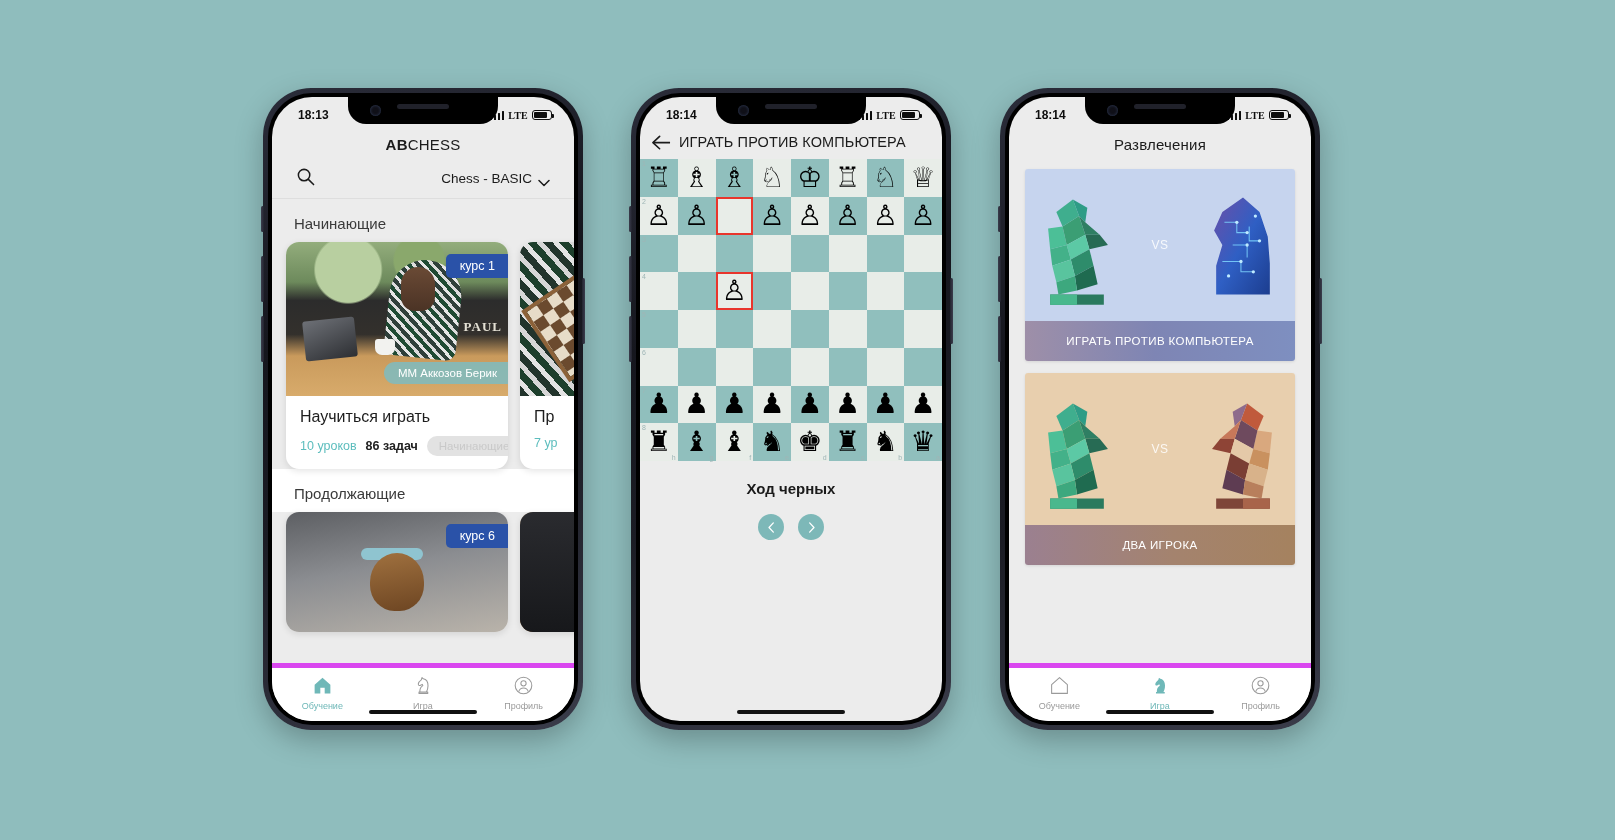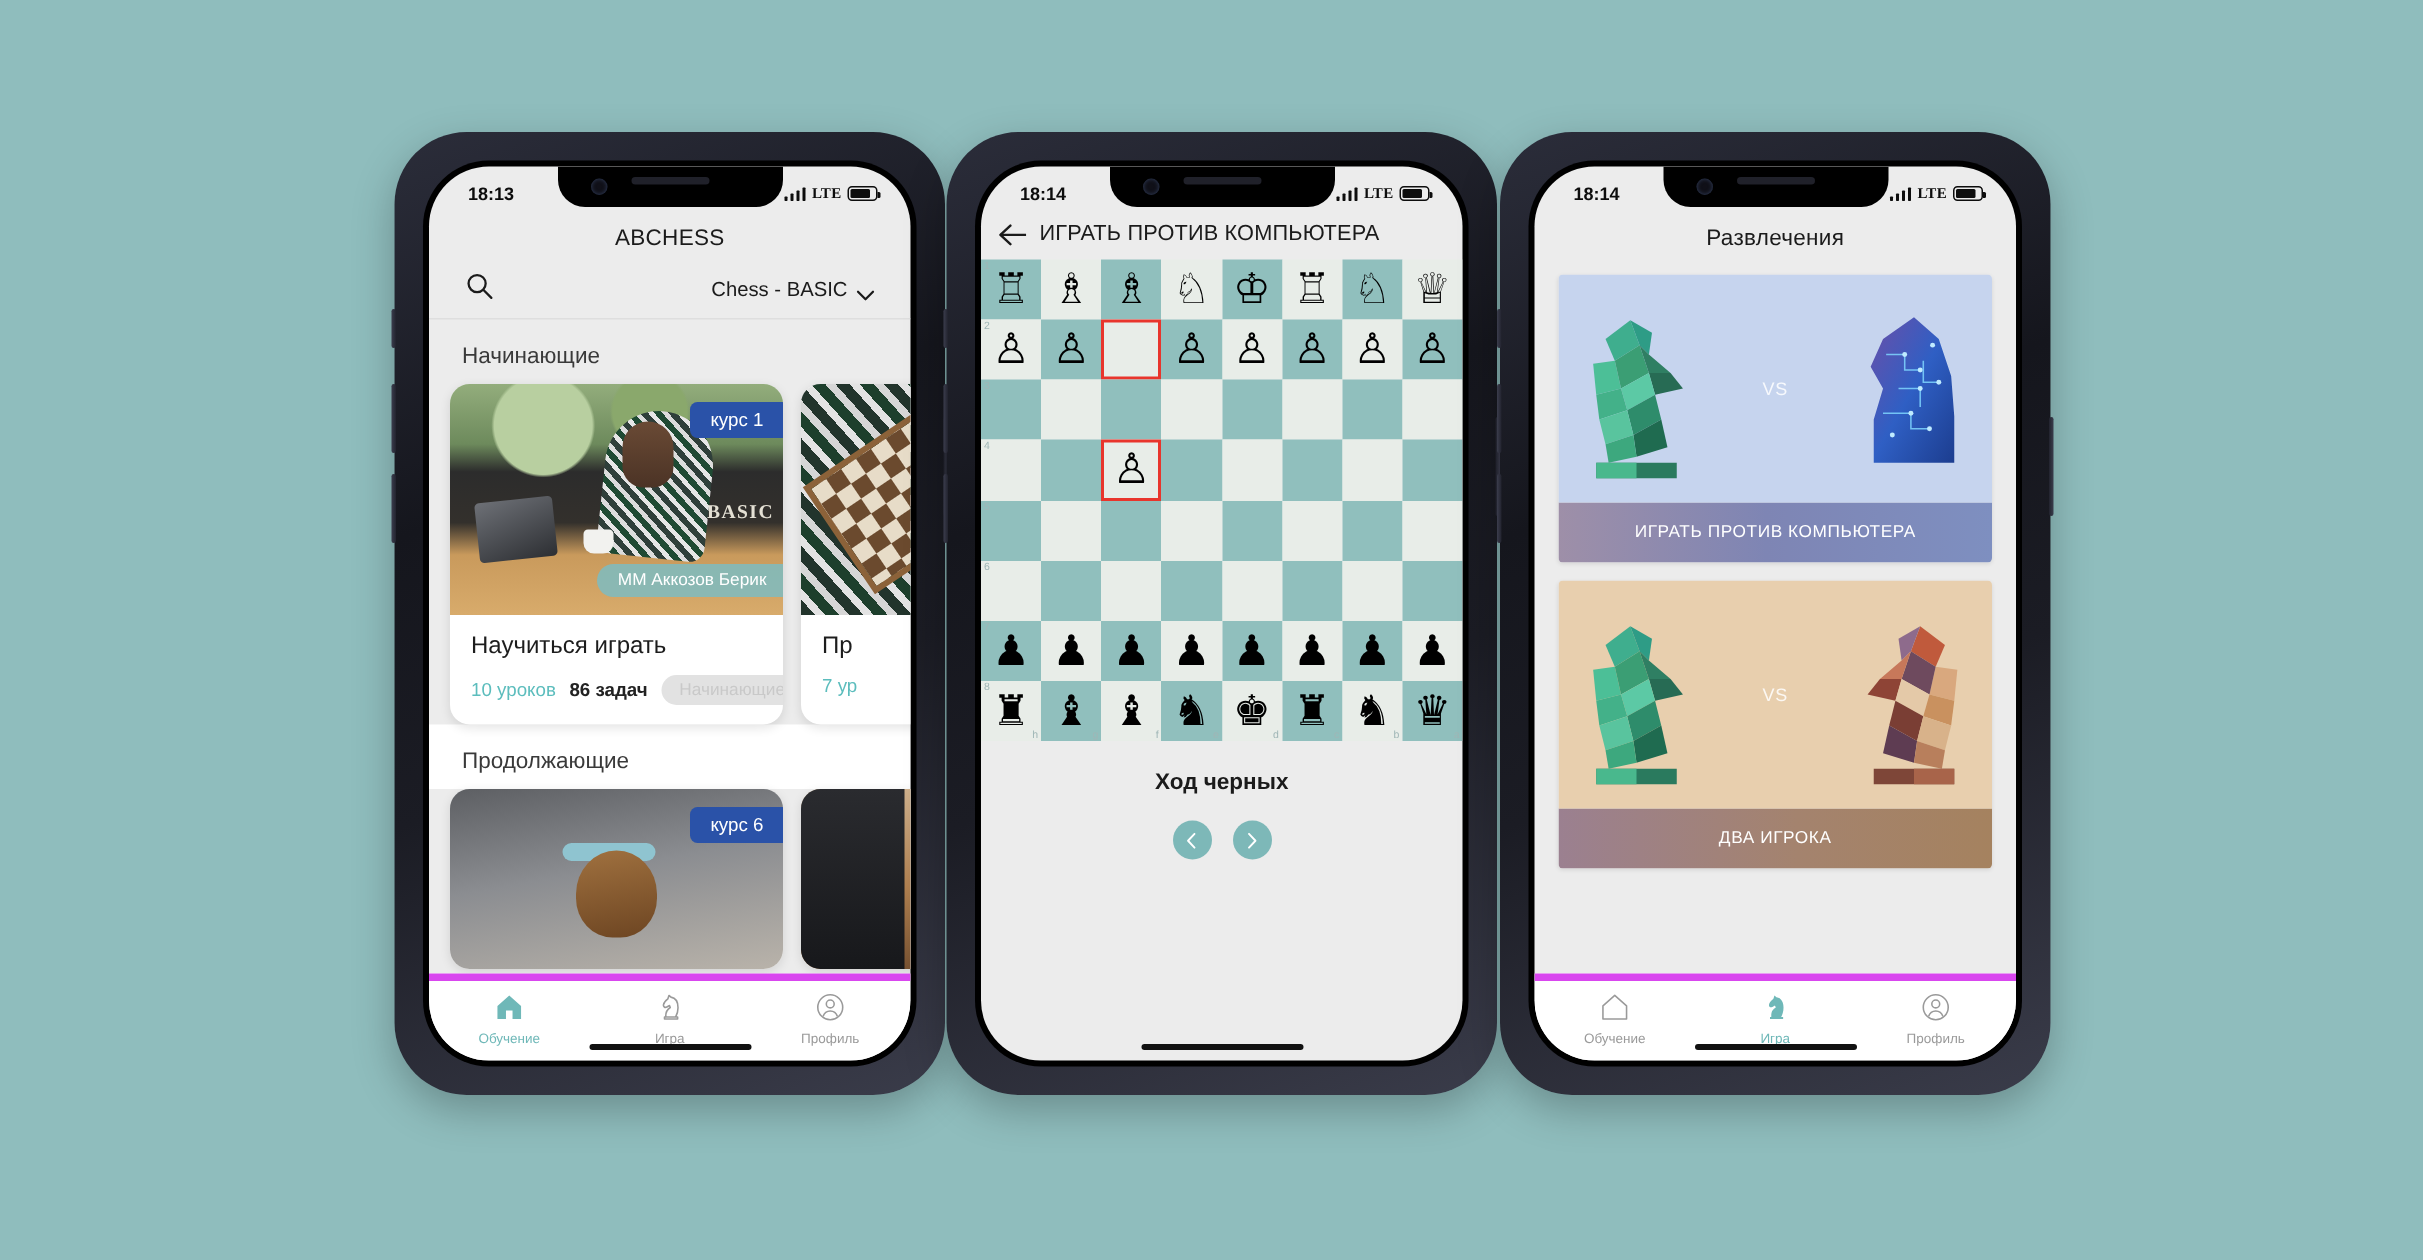--- a/index.html
+++ b/index.html
@@ -7,24 +7,24 @@
     width: 1615px; height: 840px;
     background: #8FBDBD;
     font-family: "Liberation Sans", sans-serif;
     overflow: hidden;
   }
   #stage { position: relative; width: 1615px; height: 840px; }
 
   
   .phone {
     position: absolute;
-    width: 367px; height: 642px;
+    width: 320px; height: 642px;
     border-radius: 48px;
     background: linear-gradient(160deg,#2b2d3a 0%,#15161d 35%,#1b1c24 60%,#3a3c4a 100%);
-    padding: 19px;
+    padding: 5px;
     box-shadow: 0 10px 28px rgba(0,0,0,.25);
   }
   .phone-inner {
     position: relative;
     width: 100%; height: 100%;
     border-radius: 44px;
     background: #000;
     padding: 4px;
     overflow: hidden;
   }
@@ -87,21 +87,21 @@
     content:''; position:absolute; right:-3px; top:3px;
     width:1.6px; height:3.6px; background:#0d0d0d; border-radius:0 1px 1px 0;
   }
   .batt span { display:block; height:100%; width:82%; background:#0d0d0d; border-radius:1px; }
 
   
   .app-title {
     text-align: center; font-size: 15px; color: #1b1b1b;
     padding: 9px 0 10px; letter-spacing: .2px;
   }
-  .logo-bold { font-weight: normal; margin-top: 40px; }
+  .logo-bold { font-weight: bold; margin-top: 40px; }
 
   
   .searchrow {
     display: flex; align-items: flex-end; justify-content: space-between;
     padding: 4px 24px 12px;
     border-bottom: 1px solid #dedede;
   }
   .search-ic { width: 19px; height: 19px; }
   .chess-basic {
     display:flex; align-items:center; gap:6px;
@@ -350,21 +350,21 @@
             </span>
           </span>
         </div>
 
         <div class="sect-title">Начинающие</div>
         <div class="cardrow">
           <div class="course-card">
             <div class="card-photo ph1">
               <div class="tablet"></div>
                 <div class="cup"></div>
-              <div class="paul">BASIC</div>
+              <div class="paul">PAUL</div>
               <span class="badge-course">курс 1</span>
               <span class="badge-author">ММ Аккозов Берик</span>
             </div>
             <div class="card-body">
               <div class="card-title">Научиться играть</div>
               <div class="card-meta">
                 <span class="meta-lessons">10 уроков</span>
                 <span class="meta-tasks">86 задач</span>
                 <span class="meta-pill">Начинающие</span>
               </div>

